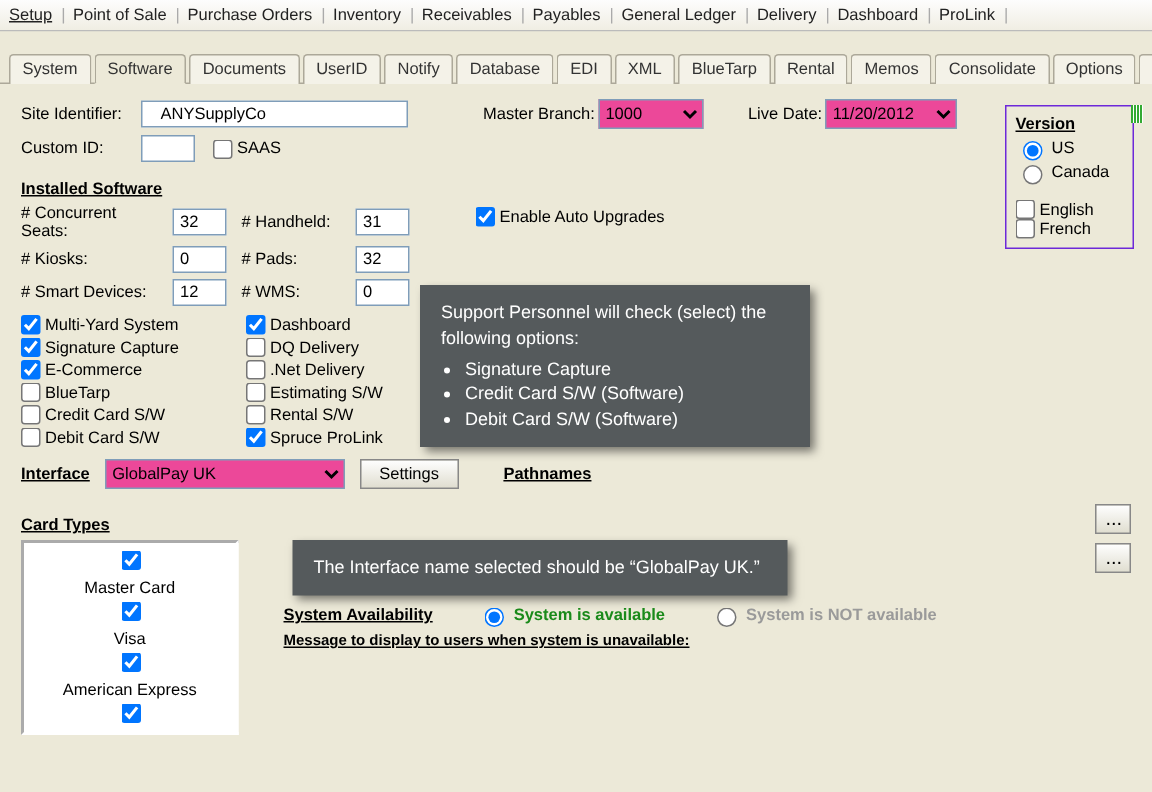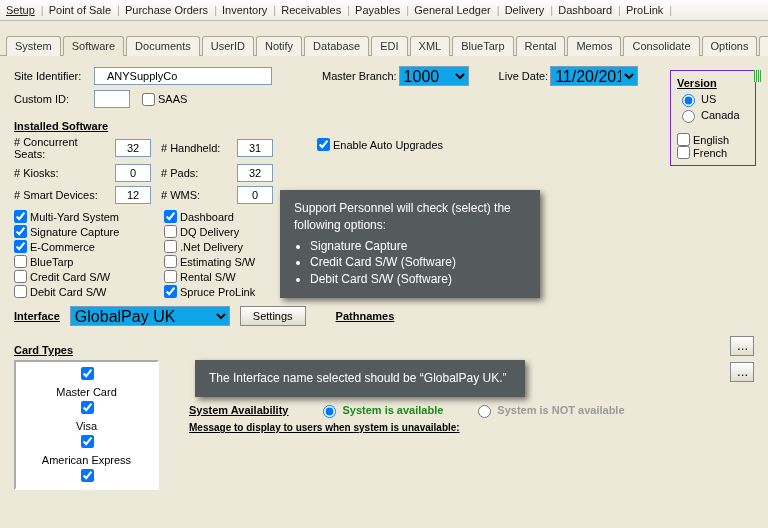--- a/index.html
+++ b/index.html
@@ -54,26 +54,26 @@
   .row { display: flex; align-items: center; margin-bottom: 4px; }
   .lbl { color: #000; }
   .lbl-link { text-decoration: underline; color: #000; }
   input.txt {
     border: 1px solid #7f9db9;
     background: #fff;
     height: 18px;
     padding: 1px 4px;
     font-size: 11px;
   }
-  input.num { text-align: center; }
+  input.num { text-align: left; }
   select.combo {
     border: 1px solid #7f9db9;
-    background: #0ea5e9;
+    background: #ec4899;
     height: 20px;
-    font-size: 16px;
+    font-size: 11px;
   }
   .section-head {
     font-weight: bold;
     text-decoration: underline;
     margin: 8px 0 4px 0;
     display: inline-block;
   }
   .grid2 { display: grid; grid-template-columns: 95px 40px 70px 40px; gap: 4px 6px; align-items: center; }
   .cbgrid { display: grid; grid-template-columns: 150px 150px 150px; gap: 2px 0; margin-top: 6px; }
   .cb { display: flex; align-items: center; gap: 3px; }

